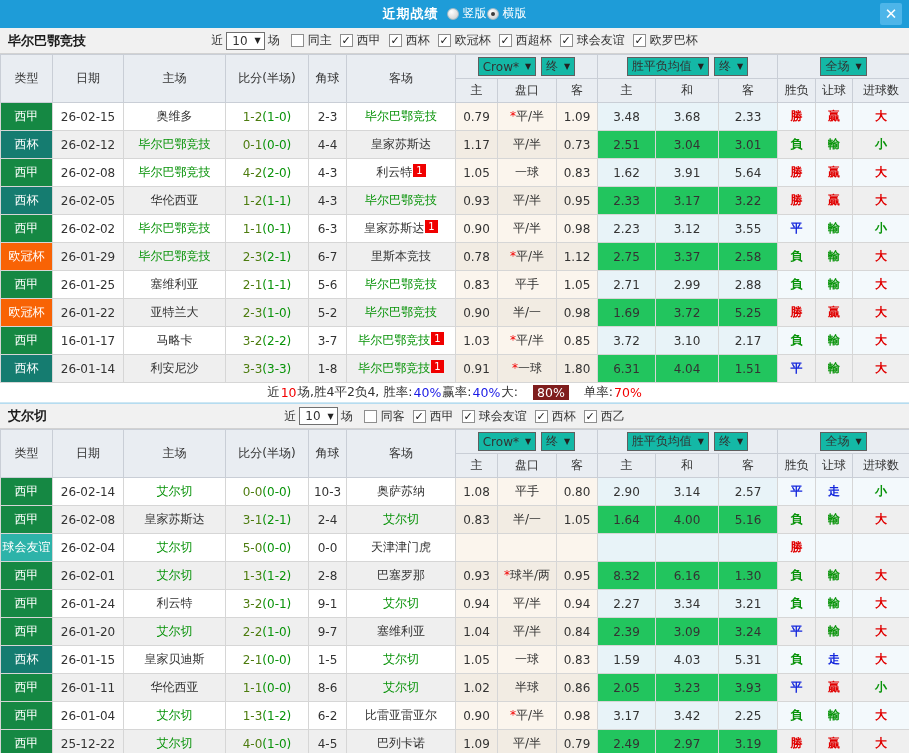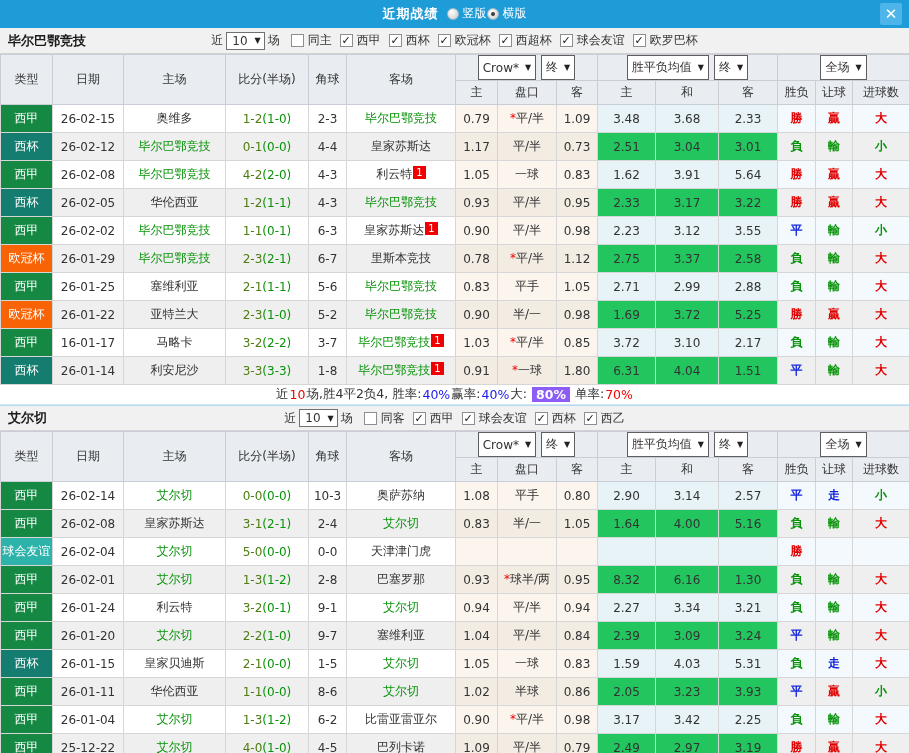--- a/index.html
+++ b/index.html
@@ -56,22 +56,22 @@
 
   
   table { border-collapse:collapse; table-layout:fixed; width:909px; }
   th, td {
     border:1px solid #d6d6d6; text-align:center; padding:0;
     overflow:hidden; white-space:nowrap;
   }
   thead th { background:#e9edf2; border-color:#c9ced6; font-weight:normal; height:24px; color:#333; }
   thead .hdr-flex { display:flex; align-items:center; justify-content:center; gap:5px; }
   .dd {
-    display:inline-flex; align-items:center; gap:6px; background:#ffffff;
-    border:1px solid #5f5f5f; height:25px; padding:0 4px; cursor:pointer; font-size:12px;
+    display:inline-flex; align-items:center; gap:6px; background:#14b8a6;
+    border:1px solid #5f5f5f; height:19px; padding:0 4px; cursor:pointer; font-size:12px;
   }
   tbody td { height:28px; background:#fff; }
   tr.even td { background:#efefef; }
   td.c-odds { background:#fbf5ed; }
   tr.even td.c-odds { background:#f2ece3; }
   td.c-mean { background:#e8f3f8; }
   tr.even td.c-mean { background:#22c55e; }
   tr.odd td.c-res { background:#f3f9fc; }
 
   td.c-type { color:#fff; }
@@ -88,21 +88,21 @@
   .res-green { color:#089309; }
   .res-blue { color:#1427dc; }
 
   
   .summary-bar {
     height:20px; display:flex; align-items:center; justify-content:center;
     font-size:12.5px; background:#fff; border-bottom:1px solid #cfe7f3; gap:1px;
   }
   .sum-red { color:#f30000; }
   .sum-blue { color:#1a1ae6; }
-  .sum-hl { background:#8b5cf6; color:#fff; font-weight:bold; padding:0 4px; margin:0 4px; }
+  .sum-hl { background:#7f1d1d; color:#fff; font-weight:normal; padding:0 4px; margin:0 14px; }
 </style>
 </head>
 <body>
 
 <div class="app">
   <div class="titlebar">
     <span class="title-text">近期战绩</span>
     <span id="radio-group"><span class="radio-item">
           <span class="radio-dot"></span>
           <span>竖版</span>

